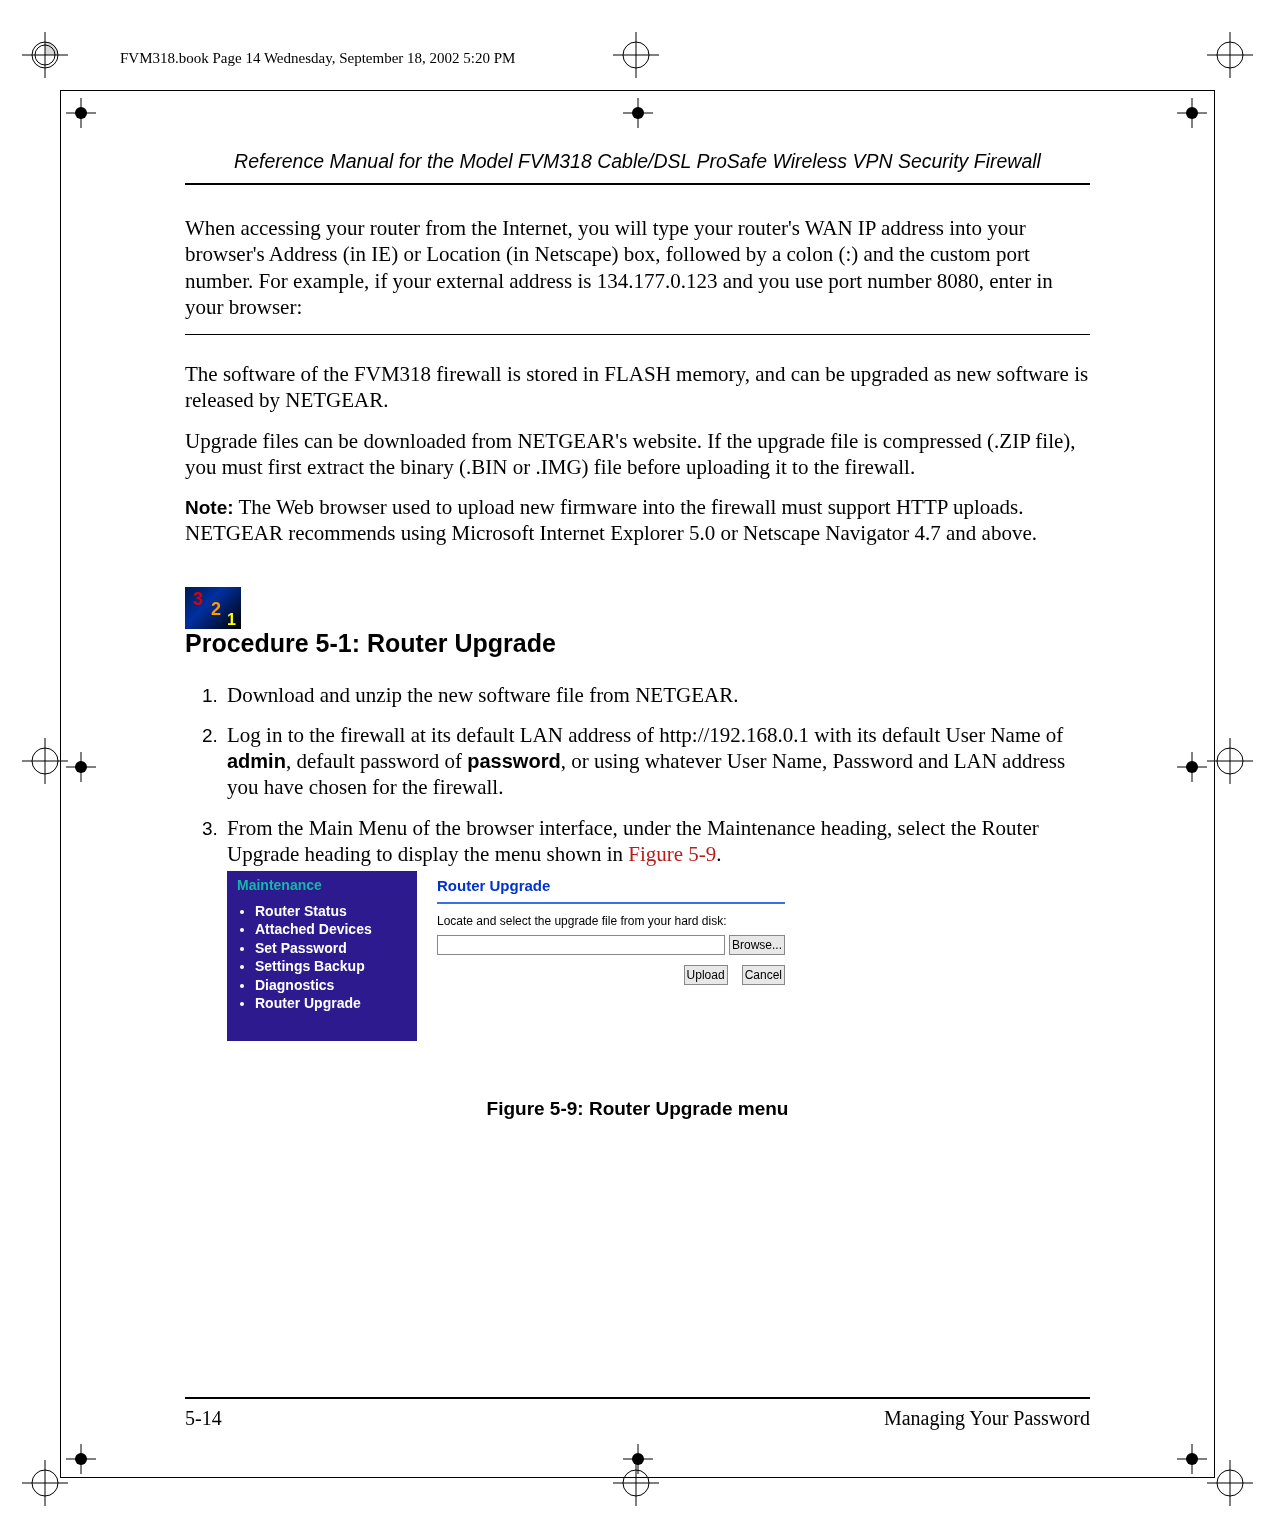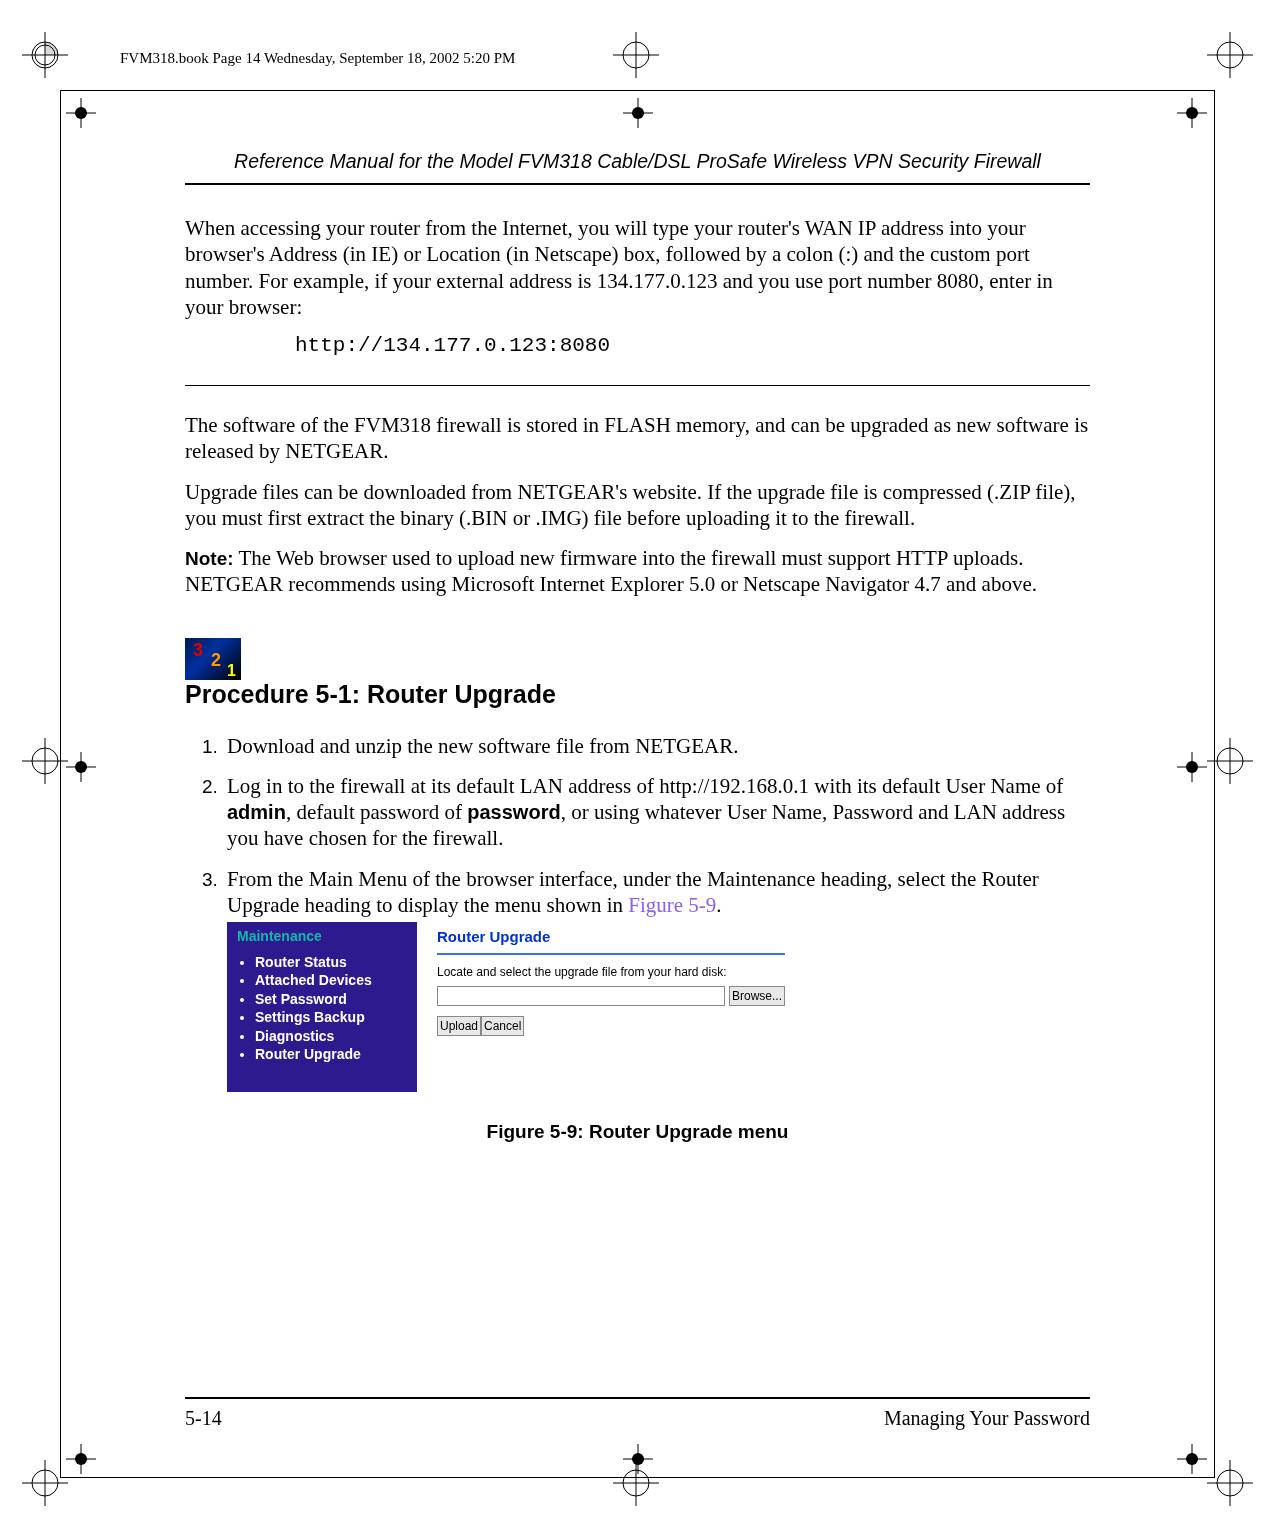--- a/index.html
+++ b/index.html
@@ -104,21 +104,21 @@
   }
   ol.steps > li {
     margin-bottom: 14px;
     padding-left: 4px;
   }
   ol.steps > li::marker {
     font-family: Arial, Helvetica, sans-serif;
     font-size: 19px;
   }
   .b-sans { font-family: Arial, Helvetica, sans-serif; font-weight: bold; font-size: 20px; }
-  .figref { color: #8b5cf6; }
+  .figref { color: #b91c1c; }
   .screenshot {
     display: flex;
     width: 570px;
     height: 170px;
     margin: 4px 0 0 0;
     border: 0;
   }
   .ss-nav {
     width: 190px;
     background: #2c1a8e;
@@ -154,27 +154,27 @@
     font-size:12px; padding:0 4px;
   }
   .ss-btn {
     font-family: Arial, sans-serif;
     font-size: 12px;
     background: #e8e8e8;
     border: 1px solid #888;
     padding: 2px 2px;
     cursor: pointer;
   }
-  .ss-btn-row { display:flex; gap:0; justify-content:flex-start; }
+  .ss-btn-row { display:flex; gap:14px; justify-content:flex-end; }
   .fig-caption {
     text-align: center;
     font-family: Arial, Helvetica, sans-serif;
     font-weight: bold;
     font-size: 19px;
-    margin: 29px 0 0 0;
+    margin: 57px 0 0 0;
   }
   .footer {
     position: absolute;
     left: 185px; right: 185px;
     bottom: 108px;
     font-size: 20px;
   }
   .footer hr { border:none; border-top:2px solid #000; margin:0 0 8px 0; }
   .footer-row { display:flex; justify-content:space-between; }
 </style>
@@ -300,21 +300,20 @@
 
 <div class="content-frame"></div>
 
 <div class="header-meta">FVM318.book  Page 14  Wednesday, September 18, 2002  5:20 PM</div>
 
 <div class="page-body">
   <p class="running-title">Reference Manual for the Model FVM318 Cable/DSL ProSafe Wireless VPN Security Firewall</p>
   <hr class="rule">
 
   <p class="body-para">When accessing your router from the Internet, you will type your router's WAN IP address into your browser's Address (in IE) or Location (in Netscape) box, followed by a colon (:) and the custom port number. For example, if your external address is 134.177.0.123 and you use port number 8080, enter in your browser:</p>
-  <div class="code-line">http://134.177.0.123:8080</div>
 
   <hr class="rule-thin">
 
   <p class="body-para">The software of the FVM318 firewall is stored in FLASH memory, and can be upgraded as new software is released by NETGEAR.</p>
   <p class="body-para">Upgrade files can be downloaded from NETGEAR's website. If the upgrade file is compressed (.ZIP file), you must first extract the binary (.BIN or .IMG) file before uploading it to the firewall.</p>
   <p class="body-para note">
     <b>Note:</b><span> The Web browser used to upload new firmware into the firewall must support HTTP uploads. NETGEAR recommends using Microsoft Internet Explorer 5.0 or Netscape Navigator 4.7 and above.</span>
   </p>
 
   <div class="proc-icon">

